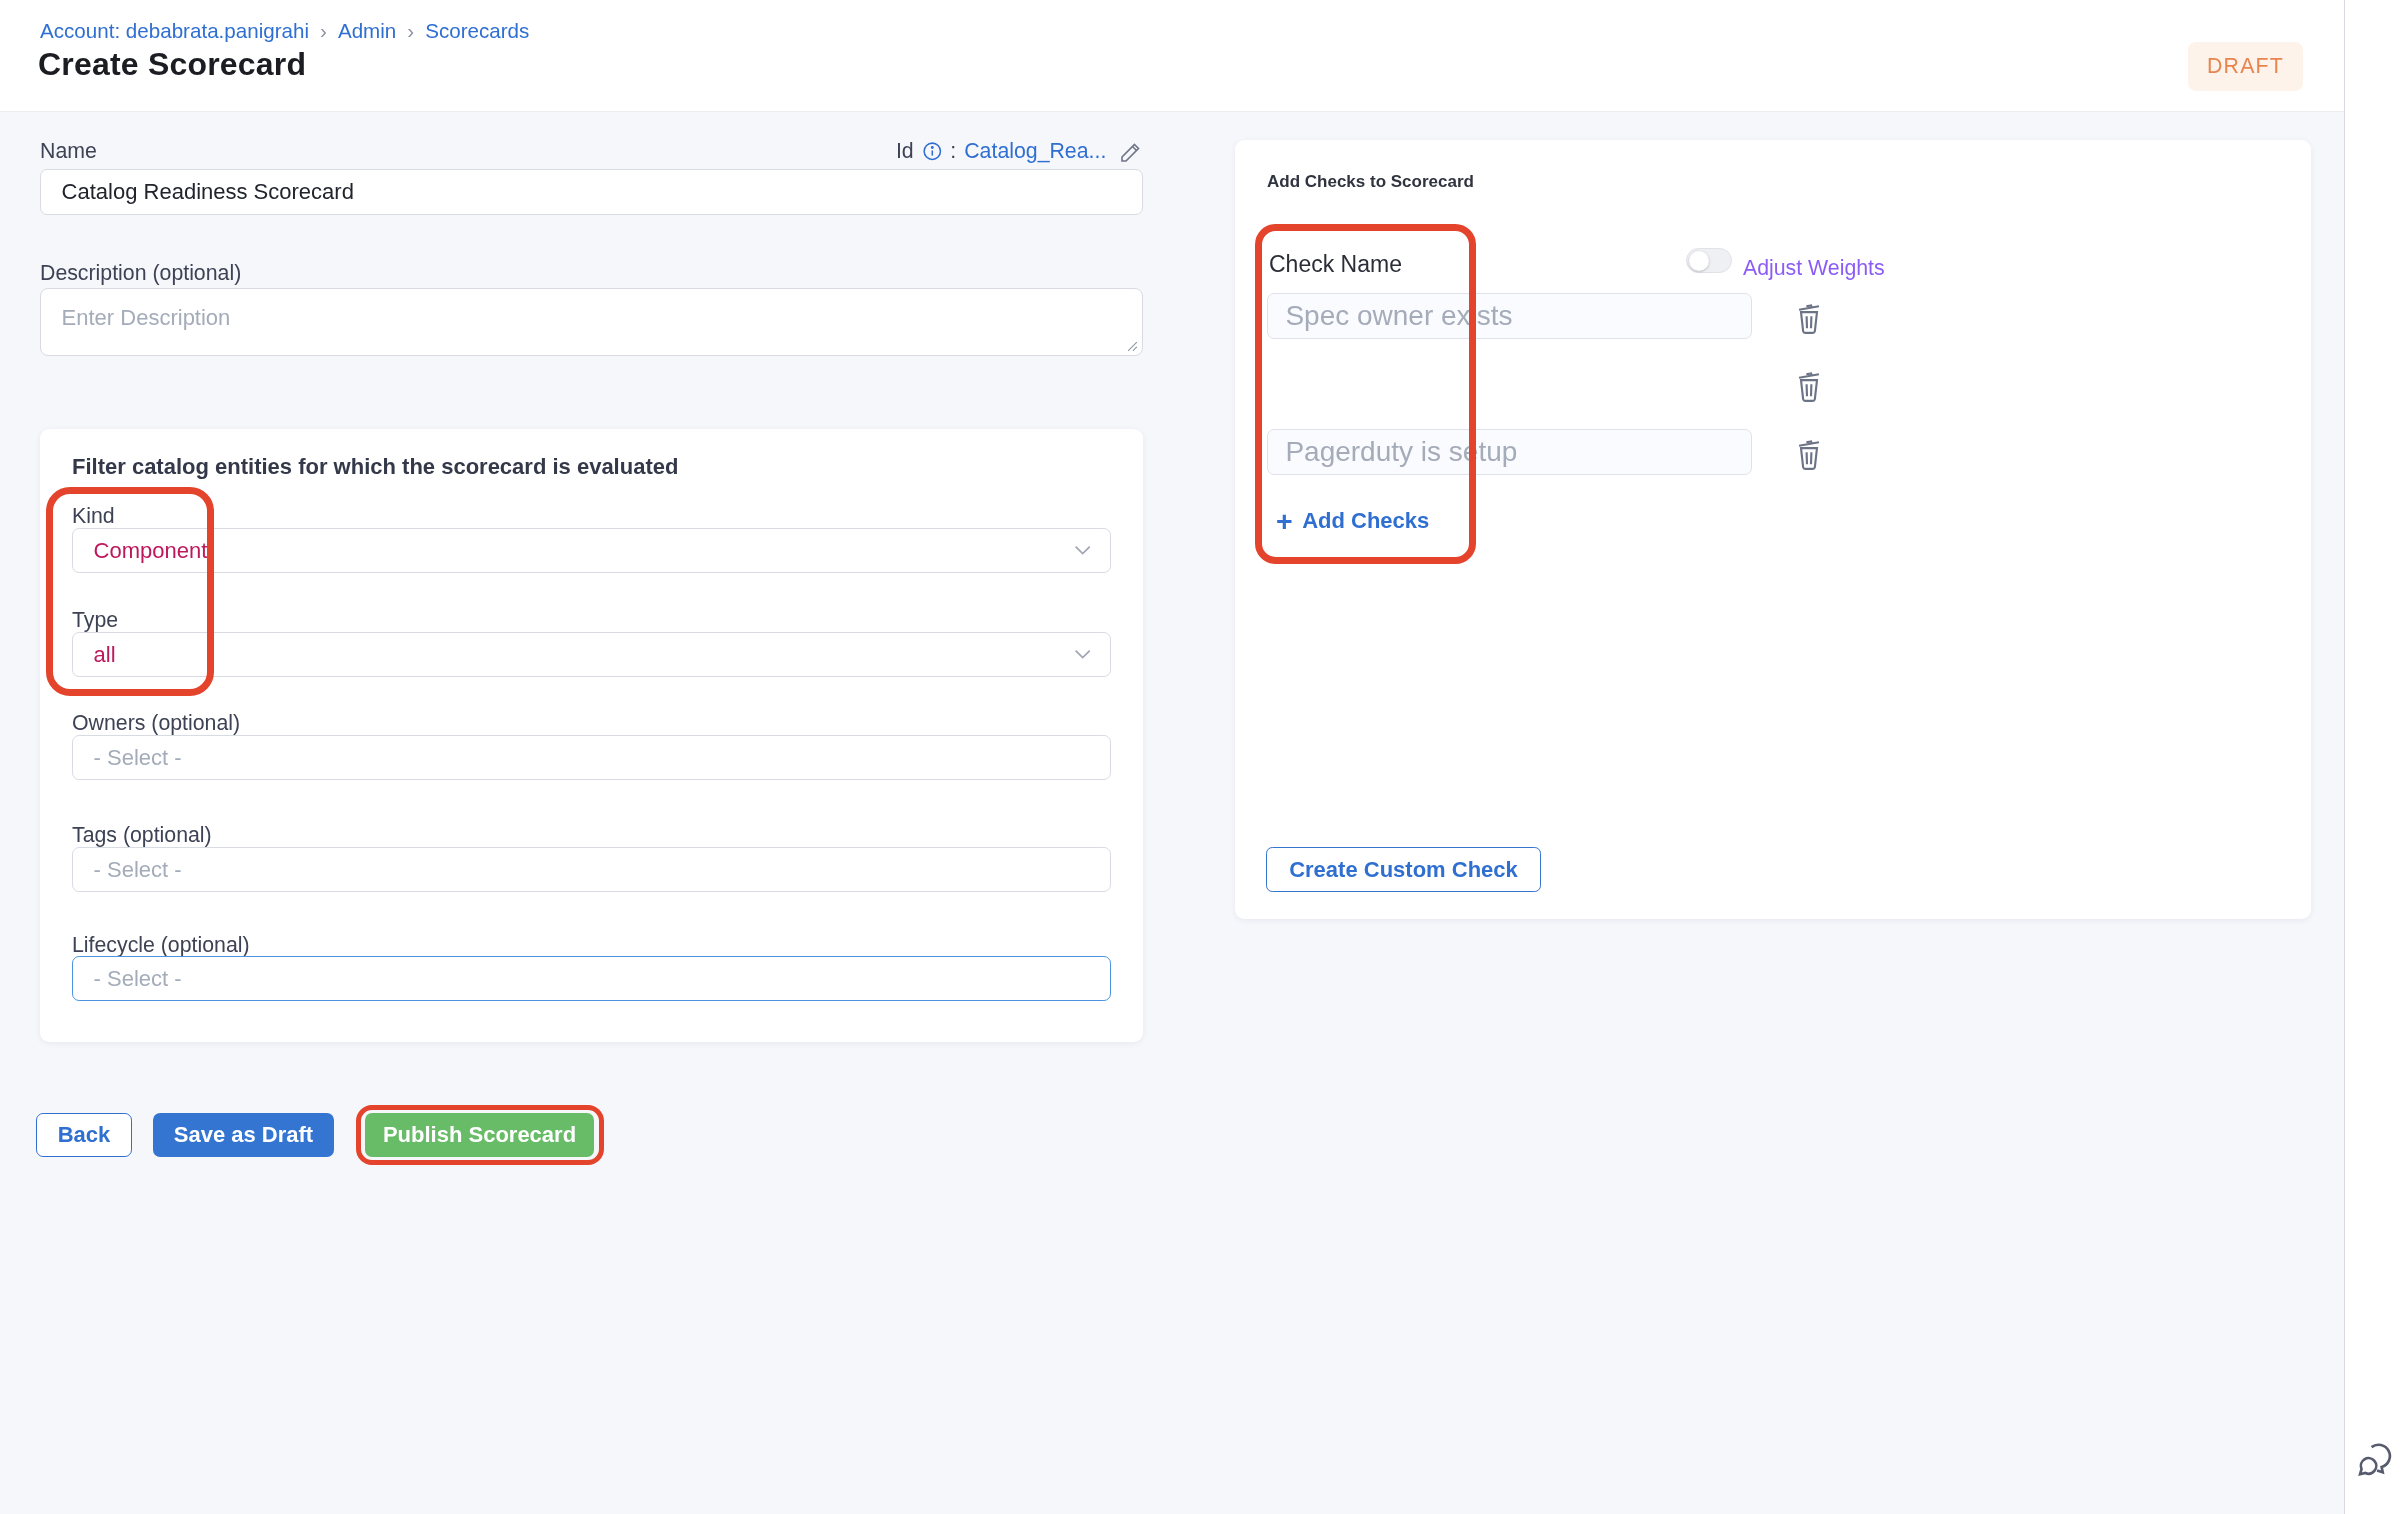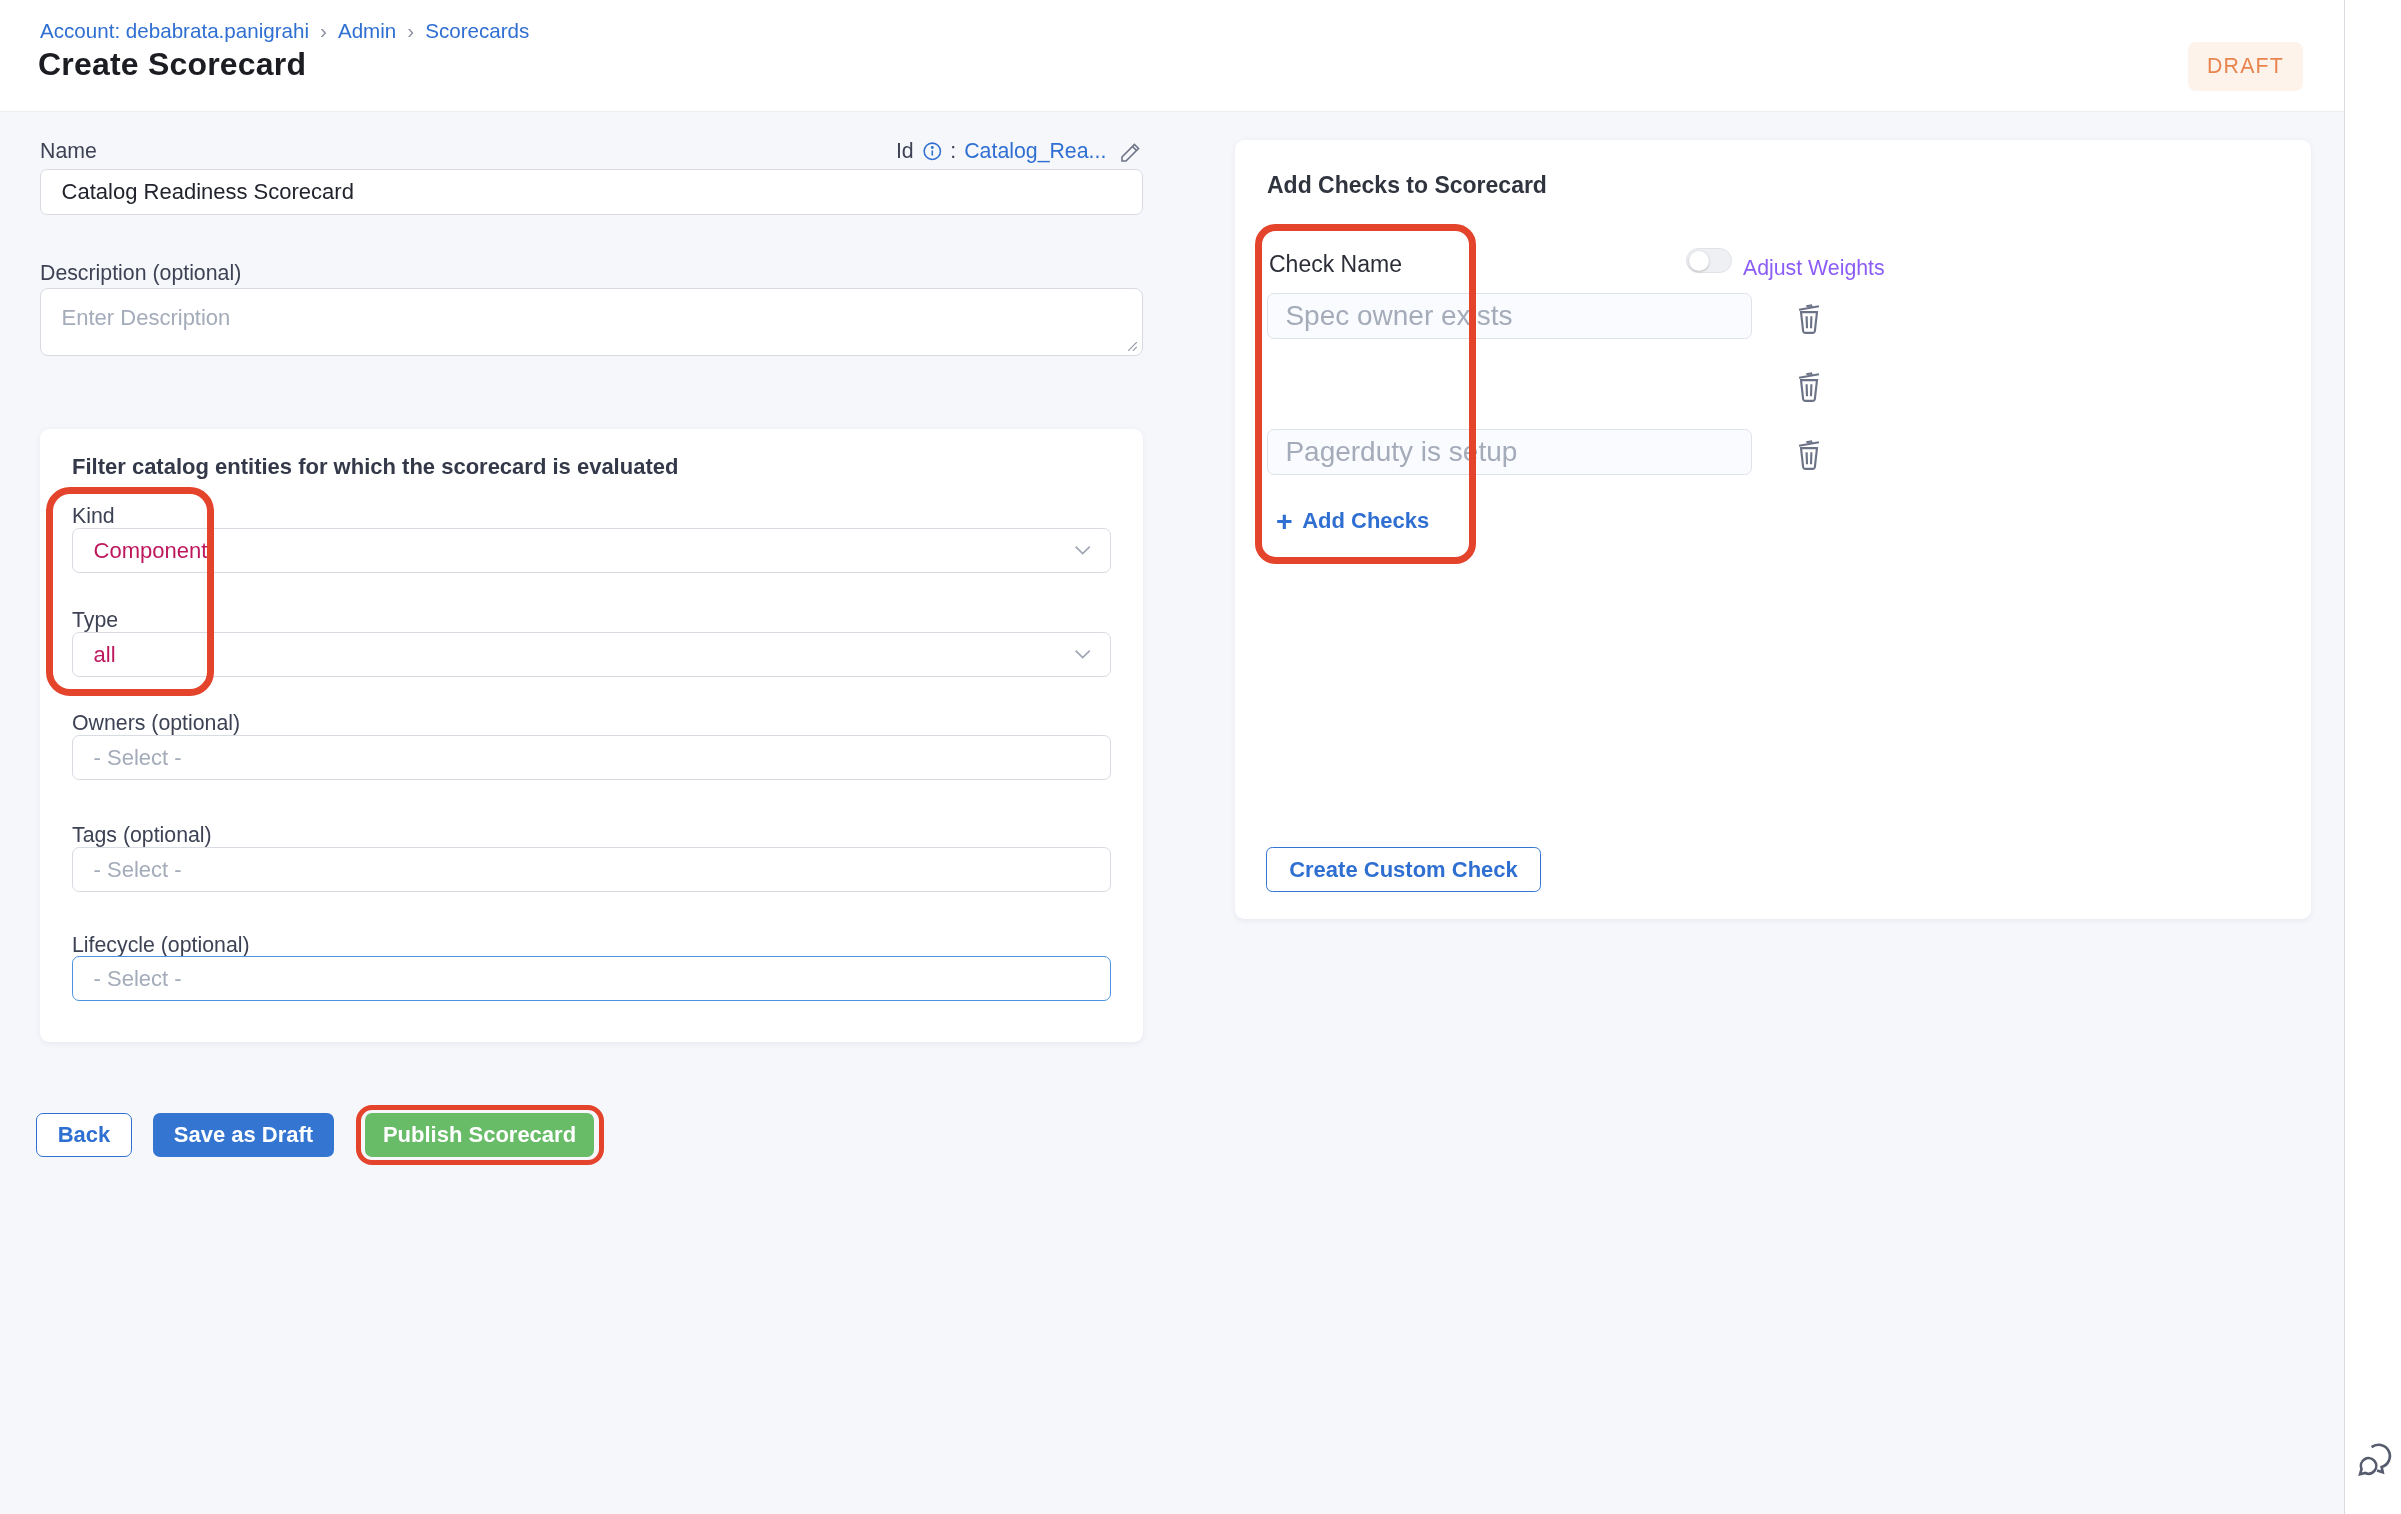--- a/index.html
+++ b/index.html
@@ -142,21 +142,21 @@
 
   
   .checks-card {
     position: absolute; top: 140px; left: 1235px;
     width: 1076px; height: 779px;
     background: #ffffff; border-radius: 9.5px;
     box-shadow: 0 1.6px 6.3px rgba(40,41,61,0.06);
   }
   .checks-title {
     position: absolute; top: 32px; left: 32px;
-    font-size: 23px; font-weight: bold; color: #30343f;
+    font-size: 17px; font-weight: bold; color: #30343f;
   }
   .checkname-header { position: absolute; top: 111px; left: 34px; font-size: 23px; color: #2b2e37; }
 
   .toggle {
     position: absolute; top: 108px; left: 451px;
     width: 46px; height: 25px;
     background: #eef0f4; border: 0.8px solid #e0e2e8;
     border-radius: 12.6px; cursor: pointer;
   }
   .toggle .knob {

